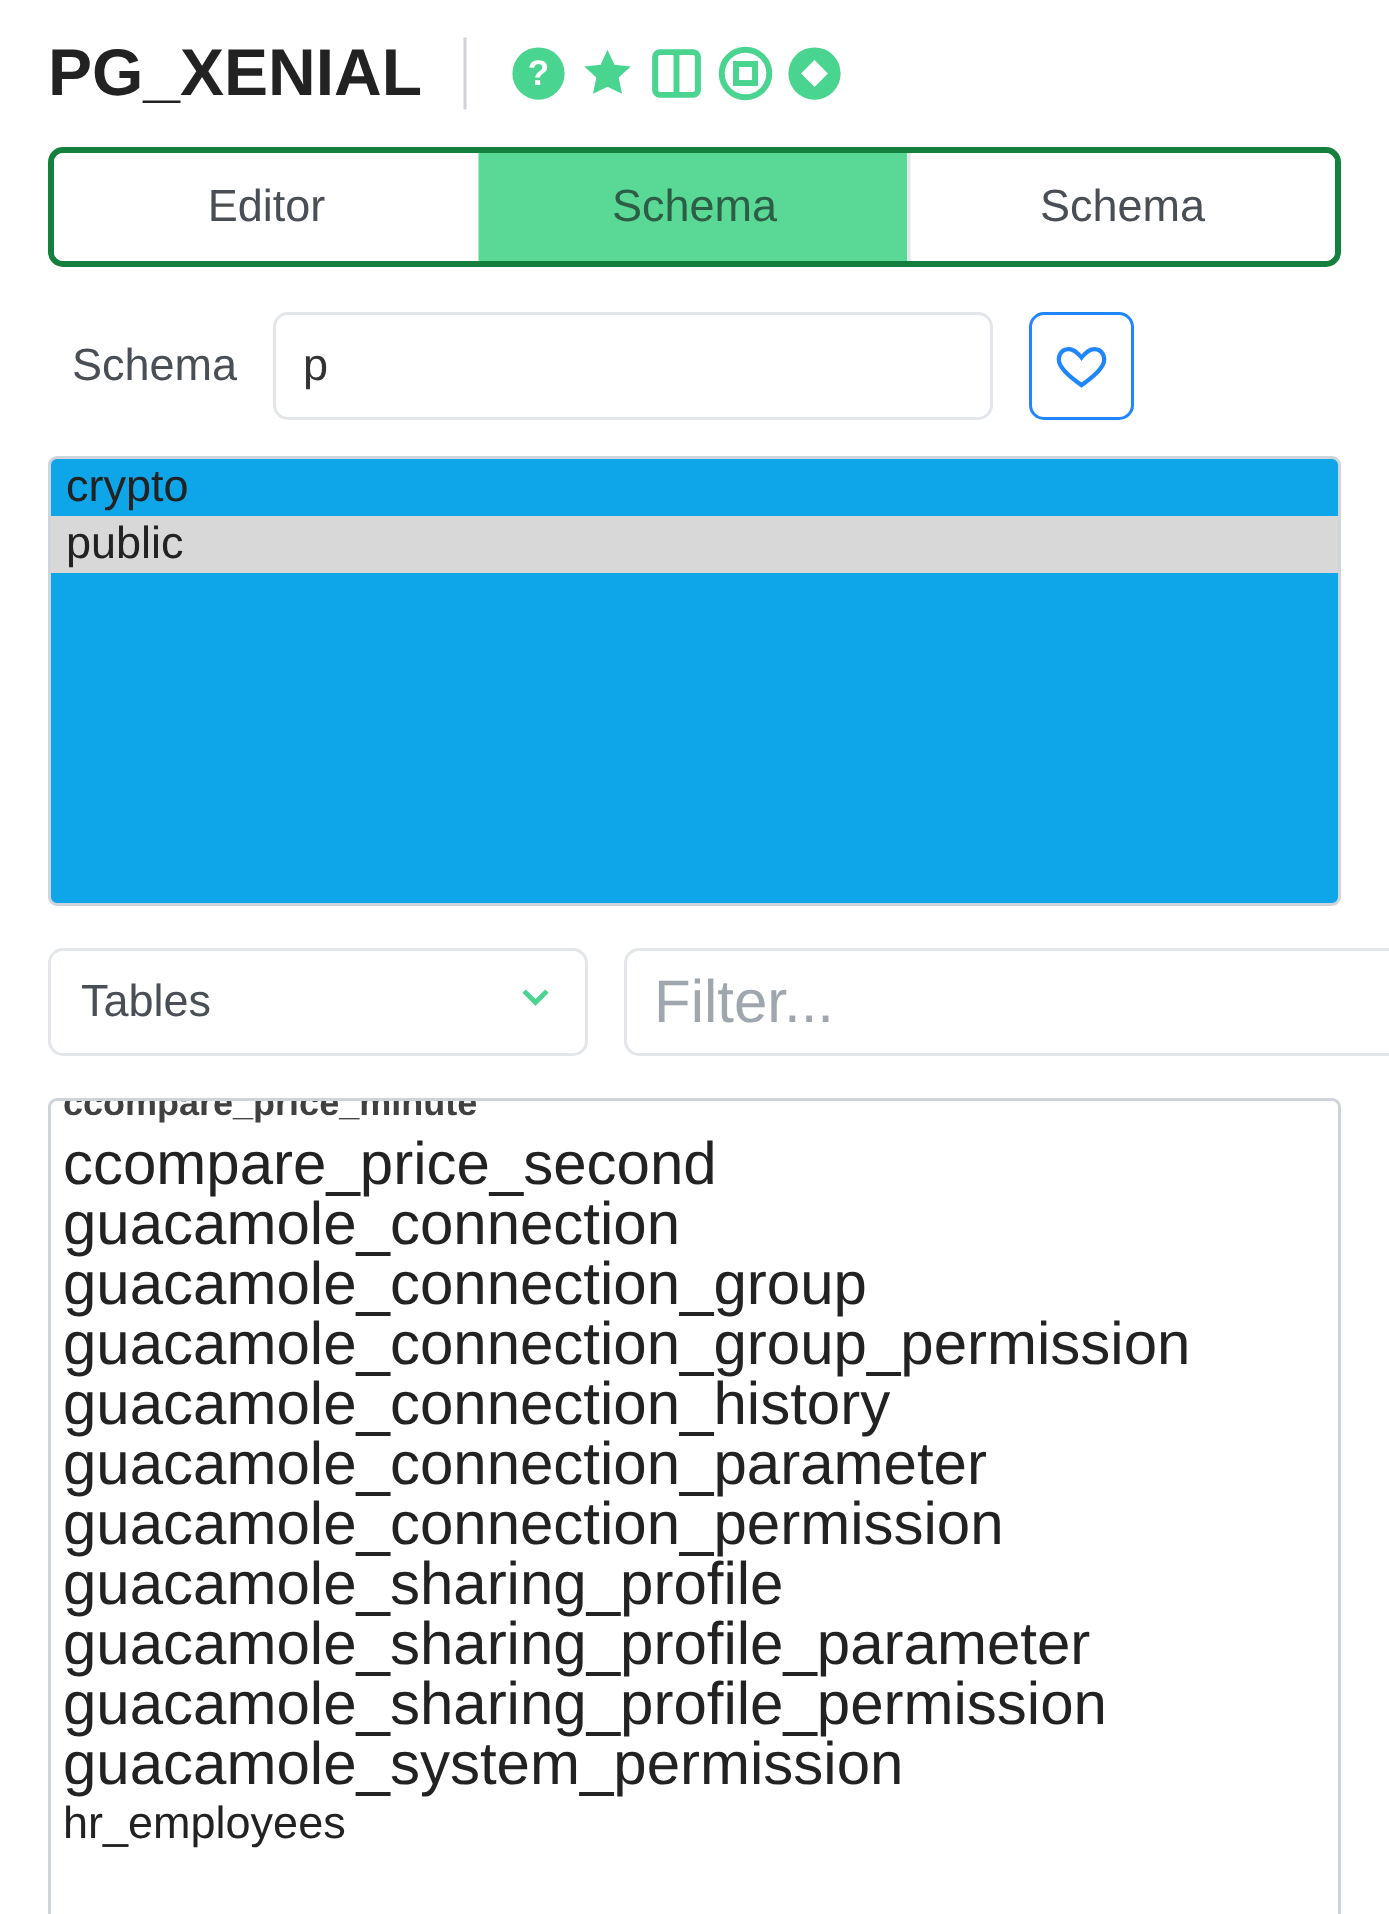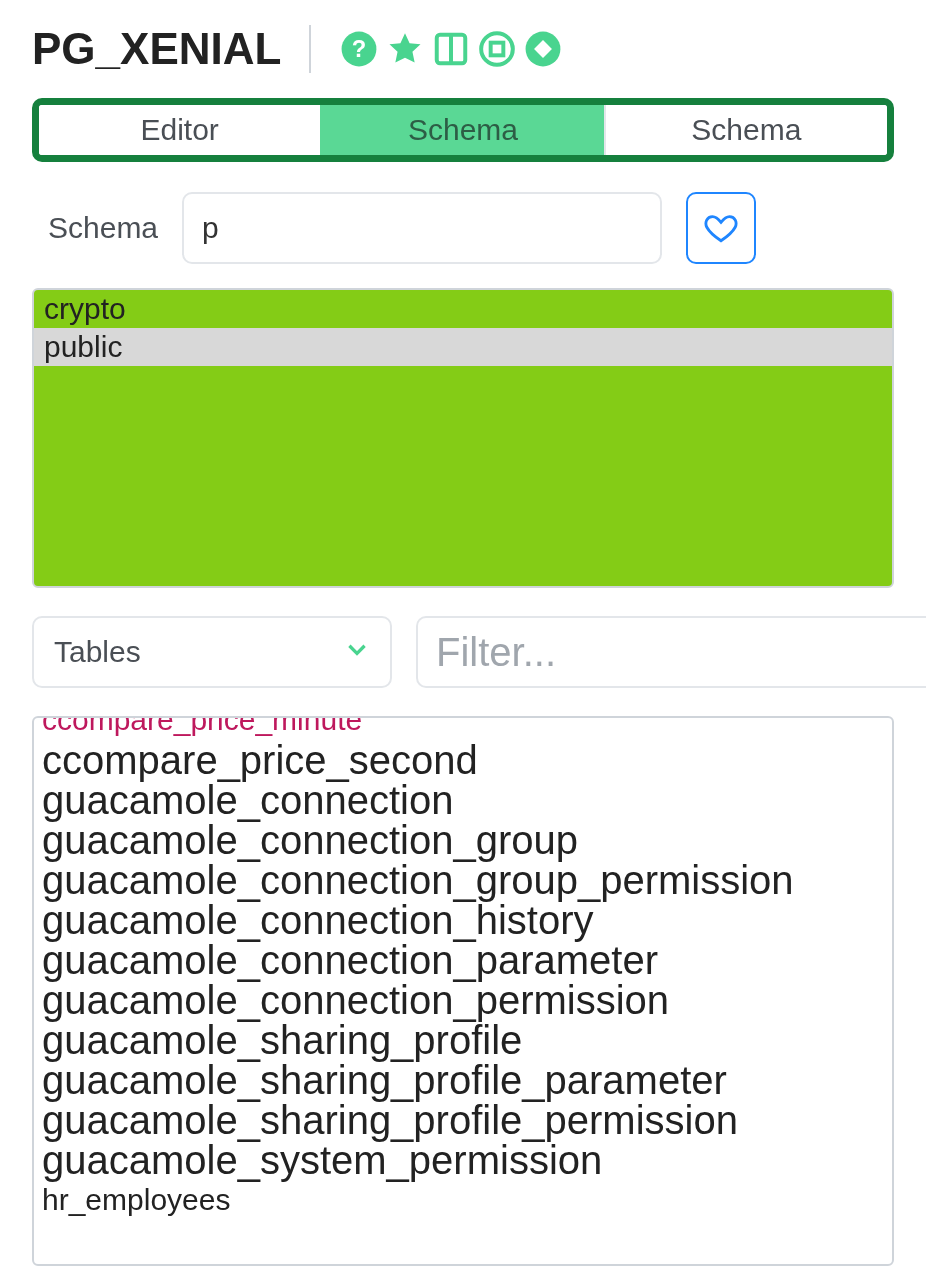--- a/index.html
+++ b/index.html
@@ -39,24 +39,24 @@
     height: 40px;
     display: inline-flex;
     align-items: center;
     justify-content: center;
     color: #49d48f;
   }
   .hicon svg { width: 38px; height: 38px; display: block; }
 
   .tabs {
     display: flex;
-    border: 7px solid #15803d;
+    border: 4px solid #15803d;
     border-radius: 10px;
     overflow: hidden;
-    height: 64px;
+    height: 80px;
     justify-content: center;
   }
   .tab {
     flex: 1;
     display: flex;
     align-items: center;
     justify-content: center;
     font-size: 30px;
     color: #4a4f55;
     cursor: pointer;
@@ -104,21 +104,21 @@
     justify-content: center;
     cursor: pointer;
   }
   .fav-btn svg { width: 34px; height: 34px; stroke: #1f86ff; fill: none; stroke-width: 2; }
 
   .schema-list {
     border: 2px solid #cfd4da;
     border-radius: 6px;
     height: 300px;
     overflow-y: auto;
-    background: #84cc16;
+    background: #0ea5e9;
     margin-bottom: 28px;
   }
   .schema-item {
     font-size: 30px;
     padding: 2px 10px;
     cursor: pointer;
     color: #222;
   }
   .schema-item.selected { background: #d8d8d8; }
 
@@ -183,24 +183,25 @@
   .tables-list {
     border: 2px solid #cfd4da;
     border-radius: 6px;
     height: 550px;
     overflow-y: hidden;
     background: #fff;
     padding: 2px 8px;
     position: relative;
   }
   .tables-list .cutoff-top {
-    font-size: 30px;
-    color: #be185d;
+    font-size: 24px;
+    color: #404040;
     margin-top: -20px;
     line-height: 40px;
+    font-weight: bold;
   }
   .table-item {
     font-size: 40px;
     color: #222;
     line-height: 40px;
     cursor: pointer;
     white-space: nowrap;
   }
   .cutoff-bot {
     font-size: 30px;

